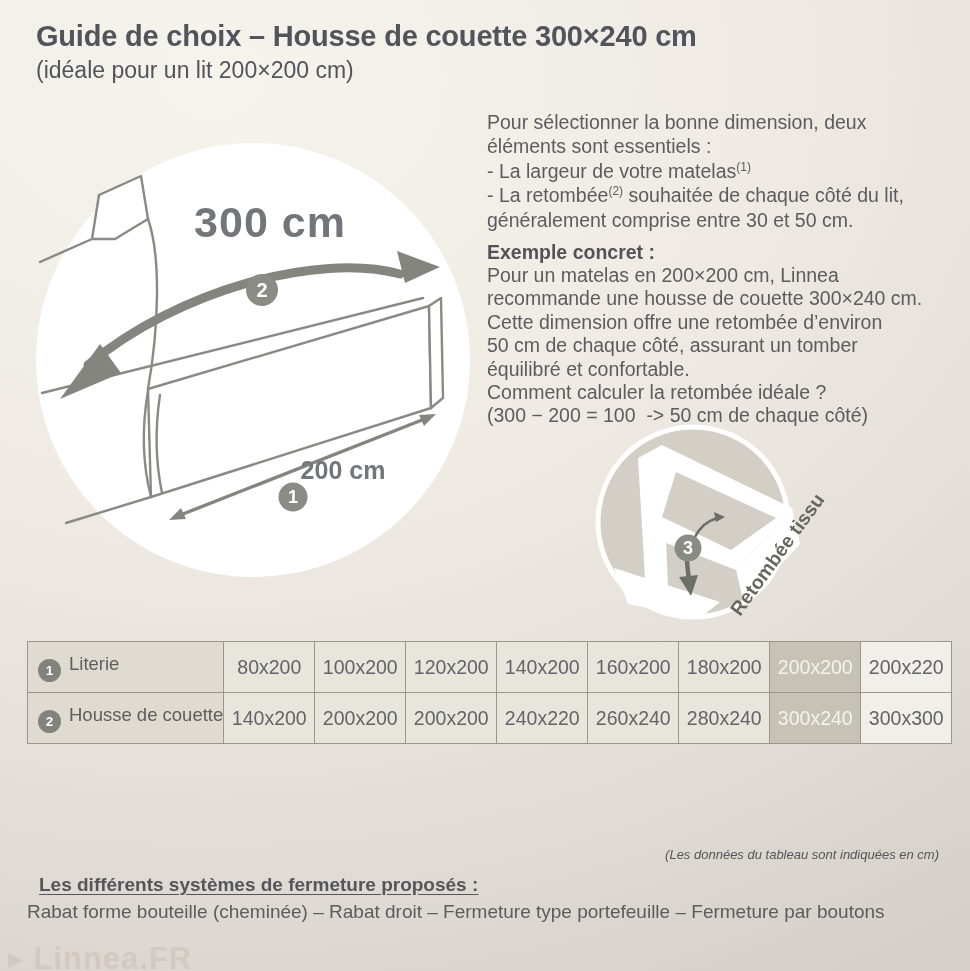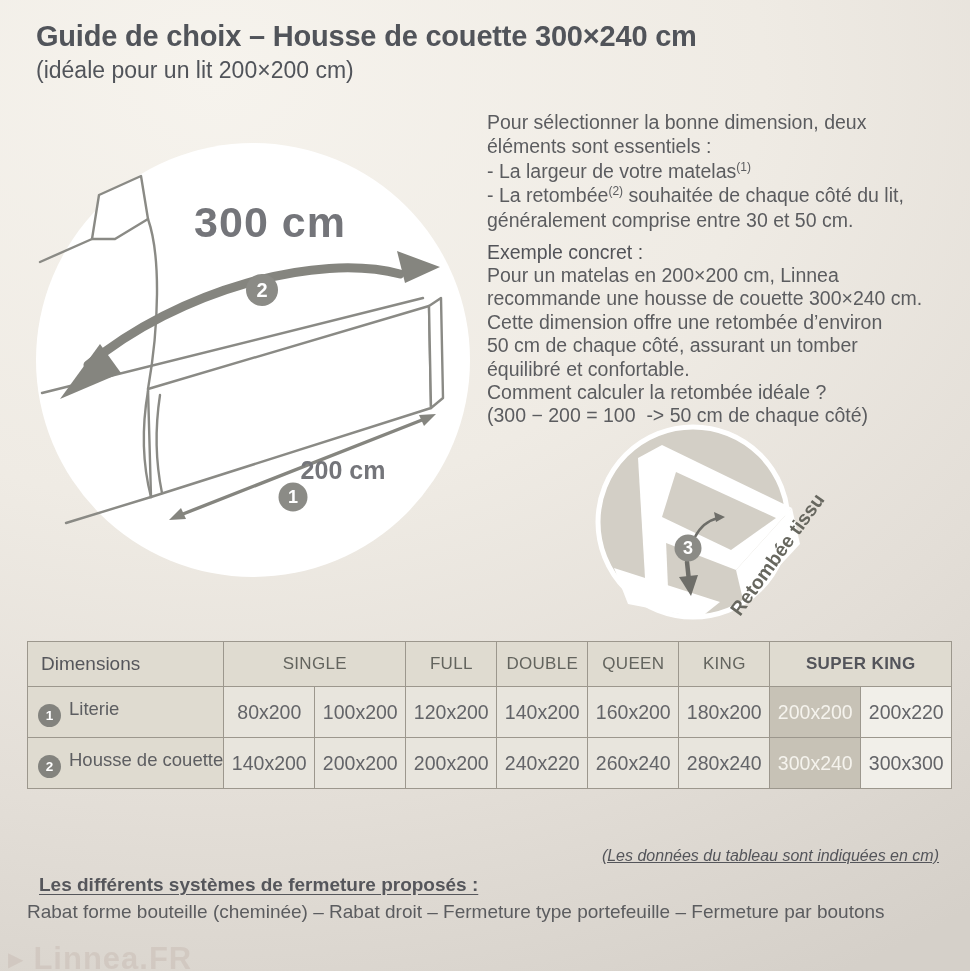--- a/index.html
+++ b/index.html
@@ -8,21 +8,21 @@
     font-family:"Liberation Sans",sans-serif;color:#5b5c5f;
     background:radial-gradient(135% 105% at 22% 8%, #f6f3ed 0%, #efebe4 42%, #e3ded7 72%, #d5d0c9 100%);
   }
   
   .title{position:absolute;left:36px;top:20px;margin:0;font-size:29px;line-height:32px;font-weight:700;color:#51545a;letter-spacing:-.2px;}
   .subtitle{position:absolute;left:36px;top:56px;margin:0;font-size:23px;line-height:28px;font-weight:400;color:#51545a;}
   
   .intro{position:absolute;left:487px;top:90px;width:482px;font-size:19.5px;line-height:24.5px;white-space:pre-wrap;}
   .intro sup{font-size:12px;line-height:0;}
   .example{position:absolute;left:487px;top:221px;width:482px;font-size:19.5px;line-height:23.4px;white-space:pre-wrap;}
-  .example .bold{font-weight:400;color:#525358;}
+  .example .bold{font-weight:700;color:#525358;}
   
   .diagram-main{position:absolute;left:28px;top:140px;width:445px;height:440px;}
   .diagram-drop{position:absolute;left:588px;top:418px;width:280px;height:235px;}
   svg{display:block;}
   svg text{font-family:"Liberation Sans",sans-serif;}
   .disc{fill:#ffffff;}
   .lineart path, .lineart polyline{stroke:#8a8a85;stroke-width:2.4;fill:none;stroke-linejoin:round;stroke-linecap:round;}
   .lineart .facet{fill:#ffffff;}
   .arrowstroke{stroke:#85857f;fill:none;stroke-linecap:round;}
   .thick{stroke-width:9px;}
@@ -42,21 +42,21 @@
   .tbl .corner{background:#dfdbd0;text-align:left;padding-left:13px;font-size:19px;font-weight:400;color:#55565b;}
   .tbl .sk{font-weight:700;color:#53545a;letter-spacing:.4px;}
   .tbl .rl{height:50px;background:#dfdbd0;text-align:left;padding-left:10px;font-weight:400;font-size:18.5px;color:#5d5e61;white-space:nowrap;}
   .tbl .v{height:50px;background:#e8e5dd;text-align:center;font-size:19.5px;color:#636468;}
   .tbl .v.hl{background:#c7c2b6;color:#f5f3ed;}
   .tbl .v.hlb{font-weight:400;}
   .tbl .v.lastcol{background:#f1efe9;}
   .tbadge{display:inline-flex;align-items:center;justify-content:center;width:23px;height:23px;border-radius:50%;
           background:#83837e;color:#ffffff;font-size:13.5px;font-weight:700;margin-right:8px;vertical-align:-5px;}
   
-  .note{position:absolute;right:31px;top:847px;font-size:16px;font-style:italic;color:#54555a;text-decoration:underline;}
+  .note{position:absolute;right:31px;top:847px;font-size:13px;font-style:italic;color:#54555a;}
   .closures-heading{position:absolute;left:39px;top:874px;font-size:19px;font-weight:700;color:#55565b;text-decoration:underline;text-underline-offset:3px;}
   .closures-list{position:absolute;left:27px;top:901px;font-size:19px;color:#5b5c5f;white-space:nowrap;}
   
   .watermark{position:absolute;left:8px;top:941px;display:flex;align-items:center;gap:10px;opacity:.5;color:#c9bcb4;}
   .wm-tri{font-size:20px;line-height:1;}
   .wm-txt{font-size:31px;font-weight:700;letter-spacing:1px;}
 </style>
 </head>
 <body>
 
@@ -141,29 +141,20 @@
         <col style="width:91px">
         <col style="width:91px">
         <col style="width:91px">
       <col style="width:91px">
         <col style="width:91px">
         <col style="width:91px">
         <col style="width:91px">
         <col style="width:91px">
     </colgroup>
     <tbody>
-        <tr>
-      <th class="corner">Dimensions</th>
-      <th class="ch" colspan="2">SINGLE</th>
-      <th class="ch">FULL</th>
-      <th class="ch">DOUBLE</th>
-      <th class="ch">QUEEN</th>
-      <th class="ch">KING</th>
-      <th class="ch sk" colspan="2">SUPER KING</th>
-    </tr>
     <tr>
       <th class="rl"><span class="tbadge">1</span><span>Literie</span></th>
       <td class="v">80x200</td>
       <td class="v">100x200</td>
       <td class="v">120x200</td>
       <td class="v">140x200</td>
       <td class="v">160x200</td>
       <td class="v">180x200</td>
       <td class="v hl">200x200</td>
       <td class="v lastcol">200x220</td>

